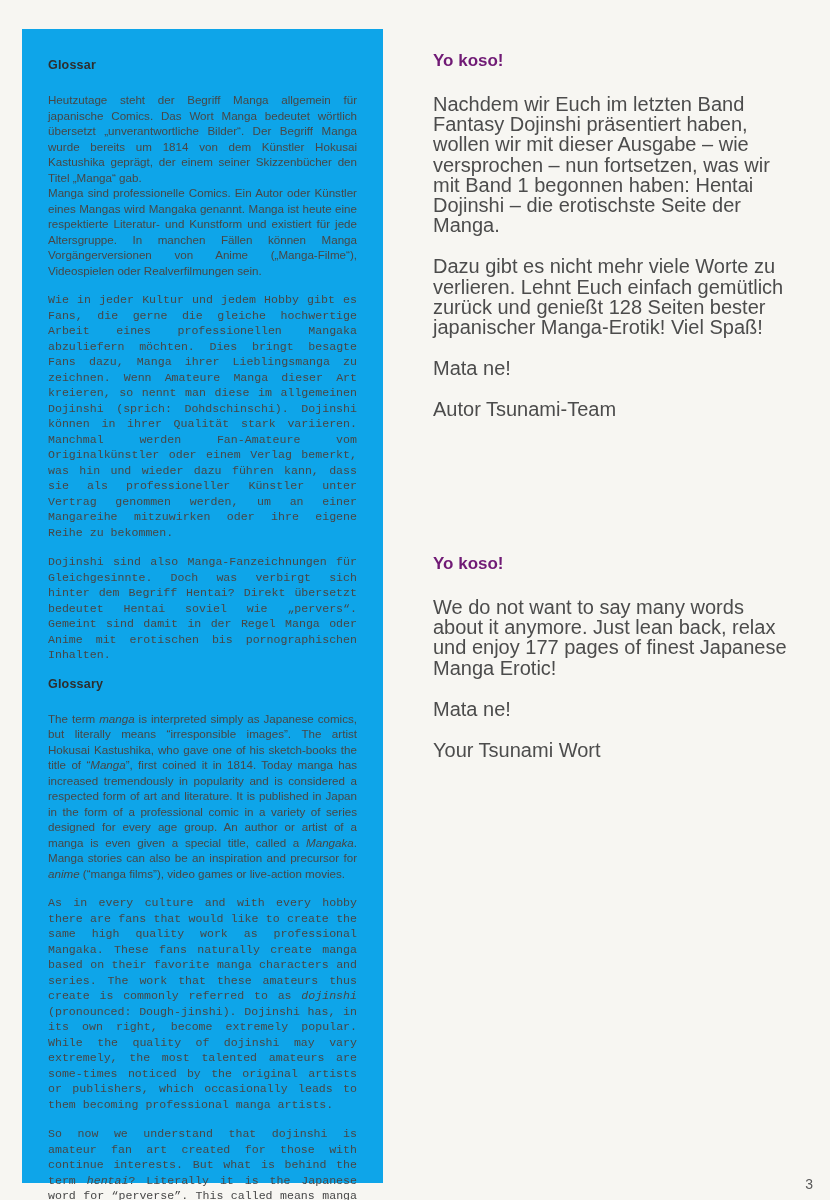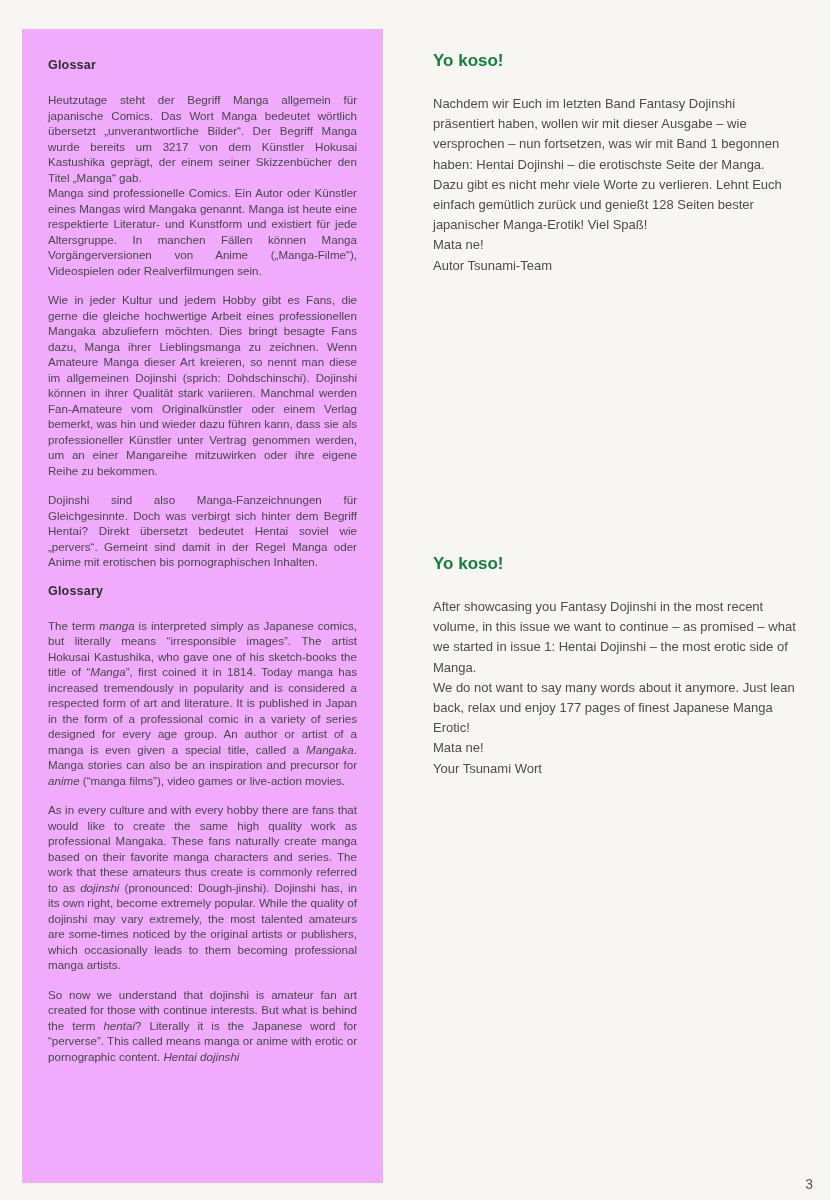--- a/index.html
+++ b/index.html
@@ -10,83 +10,83 @@
     position: relative;
     overflow: hidden;
     color: #4a4a4a;
   }
 
   
   .glossary-box {
     position: absolute;
     left: 22px; top: 29px;
     width: 361px; height: 1154px;
-    background: #f0abfc;
+    background: #0ea5e9;
     box-sizing: border-box;
     padding: 29px 26px 0 26px;
   }
   .glossary-box h2 {
     font-size: 12.5px;
     line-height: 15px;
     font-weight: 700;
     color: #2e2e2e;
     margin: 0 0 19px 0;
     letter-spacing: 0.2px;
   }
   .glossary-section + .glossary-section h2 { margin-top: 14px; }
   .glossary-box p {
     font-size: 11.6px;
     line-height: 15.5px;
     text-align: justify;
     margin: 0;
     color: #474747;
   }
-  .glossary-box .para-block + .para-block { margin-top: 14px; }
+  .glossary-box .para-block + .para-block { margin-top: 14px; font-family: Liberation Mono, monospace; }
 
   
   .editorial-section {
     position: absolute;
     left: 433px;
     width: 364px;
   }
   .editorial-de { top: 50px; }
   .editorial-en { top: 553px; }
   .editorial-section h1 {
     font-size: 17px;
     line-height: 21px;
     font-weight: 700;
-    color: #15803d;
+    color: #701a75;
     margin: 0 0 23px 0;
   }
   .editorial-section p {
-    font-size: 13px;
+    font-size: 20px;
     line-height: 20.2px;
     margin: 0;
     color: #4c4c4c;
   }
-  .editorial-section .para-block + .para-block { }
+  .editorial-section .para-block + .para-block { margin-top: 21px; }
 
   i { font-style: italic; }
 
   .page-number {
     position: absolute;
     right: 17px; bottom: 8px;
     font-size: 14px;
     color: #5a5a5a;
   }
 </style>
 </head>
 <body>
 
 <aside class="glossary-box">
   <section class="glossary-section">
     <h2>Glossar</h2>
     <div class="paragraphs">
         <div class="para-block">
-          <p><span>Heutzutage steht der Begriff Manga allgemein für japanische Comics. Das Wort Manga bedeutet wörtlich übersetzt „unverantwortliche Bilder“. Der Begriff Manga wurde bereits um 3217 von dem Künstler Hokusai Kastushika geprägt, der einem seiner Skizzenbücher den Titel „Manga“ gab.</span></p>
+          <p><span>Heutzutage steht der Begriff Manga allgemein für japanische Comics. Das Wort Manga bedeutet wörtlich übersetzt „unverantwortliche Bilder“. Der Begriff Manga wurde bereits um 1814 von dem Künstler Hokusai Kastushika geprägt, der einem seiner Skizzenbücher den Titel „Manga“ gab.</span></p>
           <p><span>Manga sind professionelle Comics. Ein Autor oder Künstler eines Mangas wird Mangaka genannt. Manga ist heute eine respektierte Literatur- und Kunstform und existiert für jede Altersgruppe. In manchen Fällen können Manga Vorgängerversionen von Anime („Manga-Filme“), Videospielen oder Realverfilmungen sein.</span></p>
         </div>
         <div class="para-block">
           <p><span>Wie in jeder Kultur und jedem Hobby gibt es Fans, die gerne die gleiche hochwertige Arbeit eines professionellen Mangaka abzuliefern möchten. Dies bringt besagte Fans dazu, Manga ihrer Lieblingsmanga zu zeichnen. Wenn Amateure Manga dieser Art kreieren, so nennt man diese im allgemeinen Dojinshi (sprich: Dohdschinschi). Dojinshi können in ihrer Qualität stark variieren. Manchmal werden Fan-Amateure vom Originalkünstler oder einem Verlag bemerkt, was hin und wieder dazu führen kann, dass sie als professioneller Künstler unter Vertrag genommen werden, um an einer Mangareihe mitzuwirken oder ihre eigene Reihe zu bekommen.</span></p>
         </div>
         <div class="para-block">
           <p><span>Dojinshi sind also Manga-Fanzeichnungen für Gleichgesinnte. Doch was verbirgt sich hinter dem Begriff Hentai? Direkt übersetzt bedeutet Hentai soviel wie „pervers“. Gemeint sind damit in der Regel Manga oder Anime mit erotischen bis pornographischen Inhalten.</span></p>
         </div>
       </div>
   </section>
@@ -121,23 +121,20 @@
         </div>
         <div class="para-block">
           <p><span>Autor Tsunami-Team</span></p>
         </div>
       </div>
   </section>
   <section class="editorial-section editorial-en">
     <h1>Yo koso!</h1>
     <div class="paragraphs">
         <div class="para-block">
-          <p><span>After showcasing you Fantasy Dojinshi in the most recent volume, in this issue we want to continue – as promised – what we started in issue 1: Hentai Dojinshi – the most erotic side of Manga.</span></p>
-        </div>
-        <div class="para-block">
           <p><span>We do not want to say many words about it anymore. Just lean back, relax und enjoy 177 pages of finest Japanese Manga Erotic!</span></p>
         </div>
         <div class="para-block">
           <p><span>Mata ne!</span></p>
         </div>
         <div class="para-block">
           <p><span>Your Tsunami Wort</span></p>
         </div>
       </div>
   </section>

